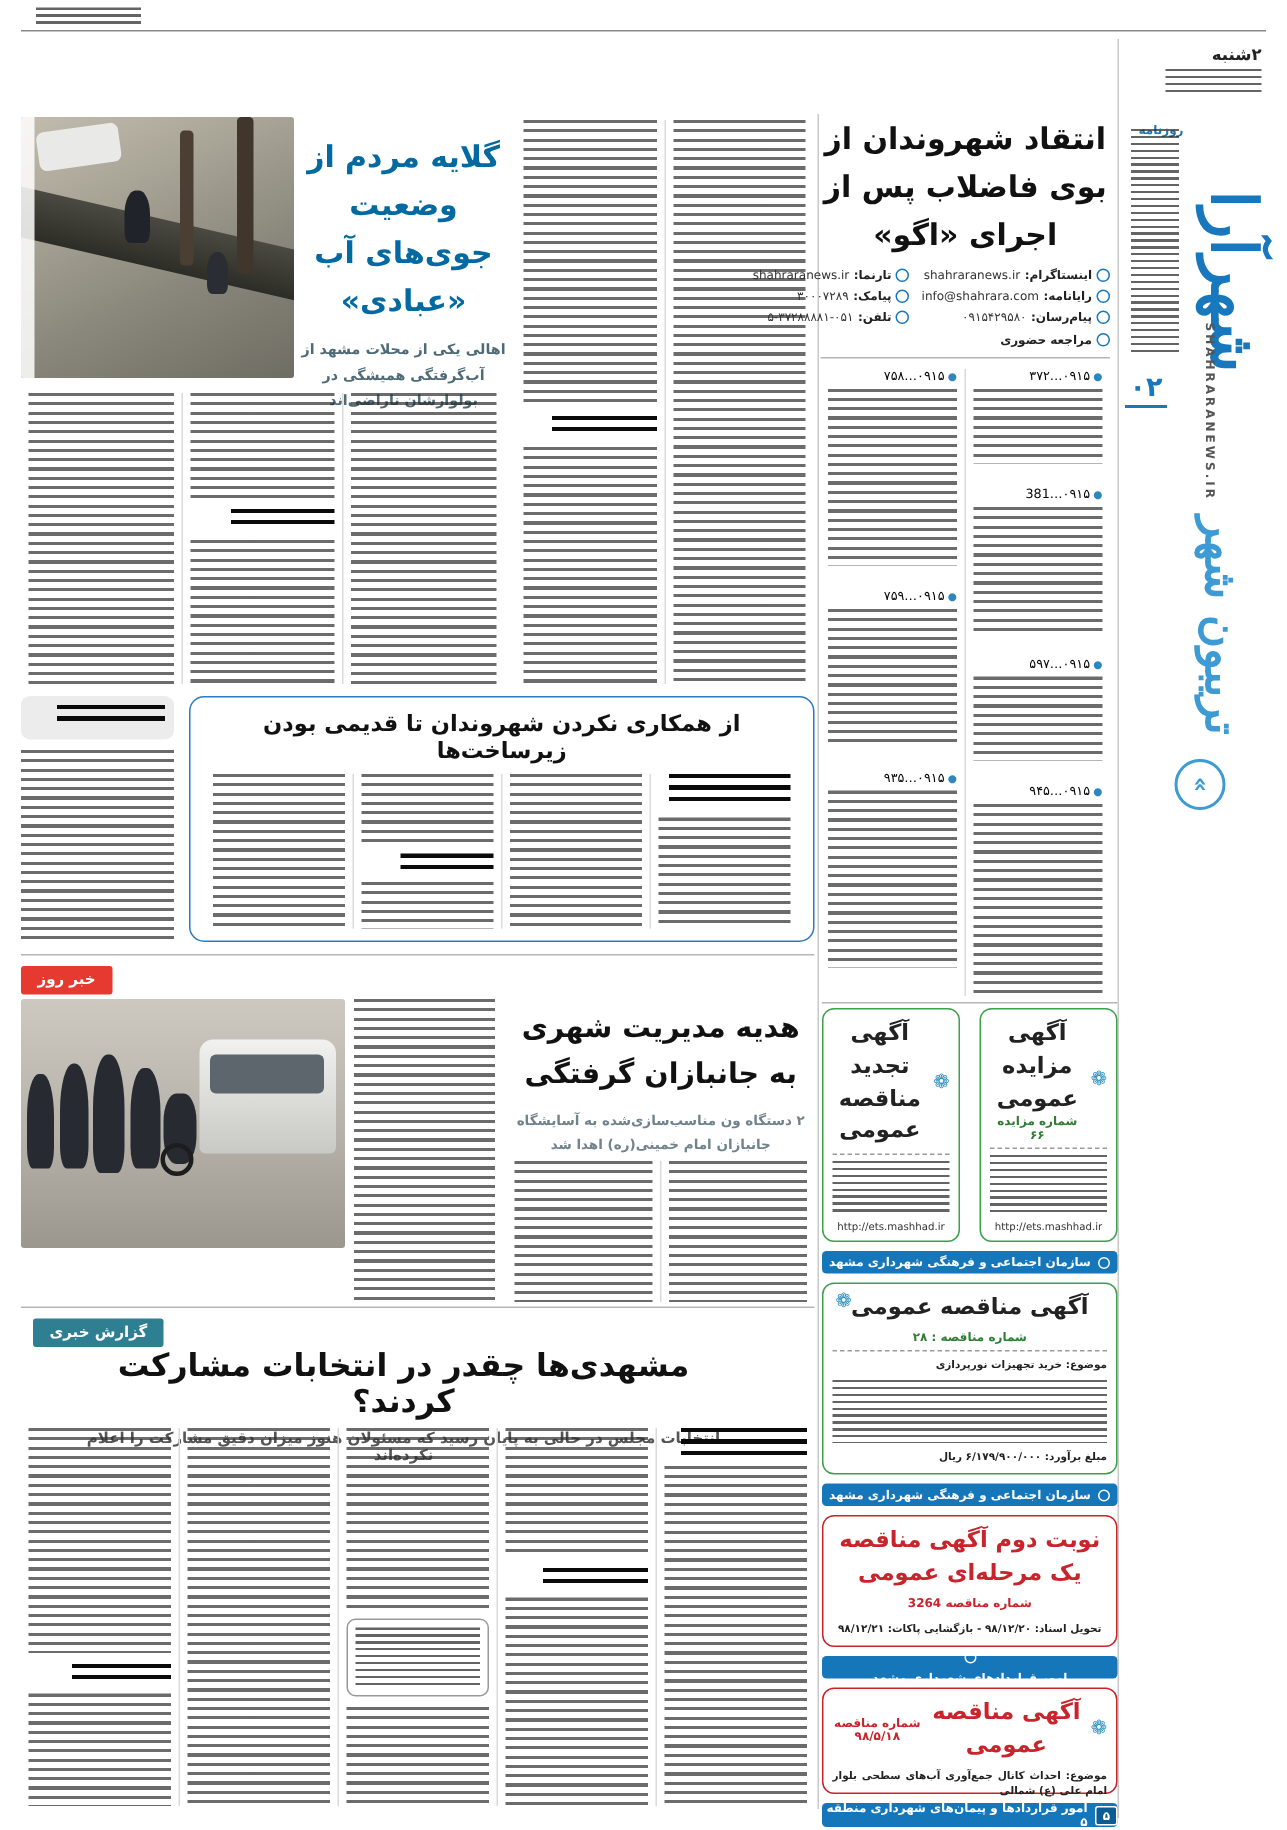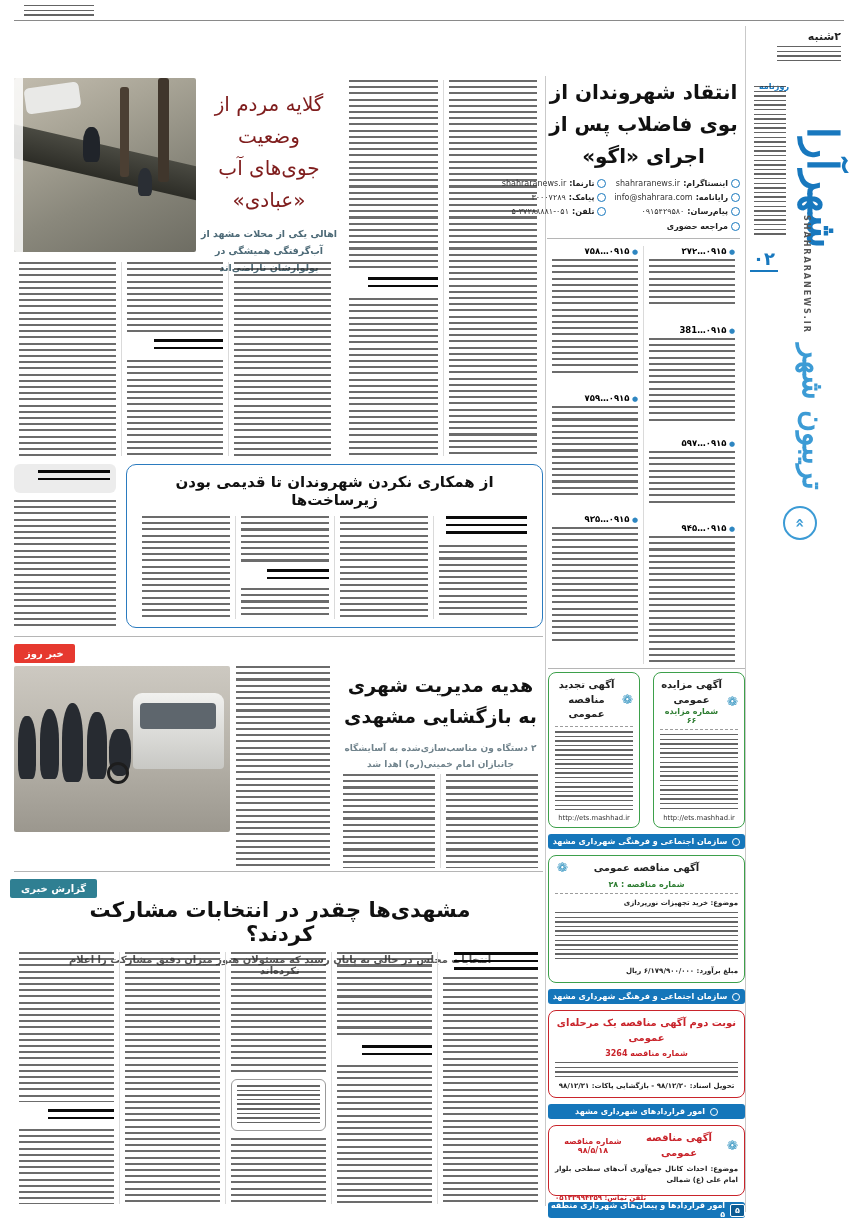--- a/index.html
+++ b/index.html
@@ -42,36 +42,36 @@
   .trib-title{font-size:20px;font-weight:800;text-align:center;line-height:1.6;color:#111;}
   .trib-intro{margin-top:7px;font-size:8.8px;line-height:1.75;text-align:justify;color:#333;}
   .contacts{margin-top:6px;display:grid;grid-template-columns:1fr 1fr;gap:3px 8px;}
   .c-item{display:flex;align-items:center;gap:3px;font-size:8px;line-height:1.4;}
   .c-icon{flex:0 0 auto;width:9px;height:9px;border:1.2px solid #1878be;border-radius:50%;}
   .c-label{font-weight:800;color:#222;white-space:nowrap;}
   .c-val{color:#333;direction:ltr;unicode-bidi:embed;}
   .trib-divider{margin-top:6px;border-top:1px solid #b5b5b5;}
   .msgs{position:absolute;top:246px;right:118px;width:193px;height:418px;}
   .msg{margin-bottom:9px;}
-  .msg .ph{font-size:8.5px;font-weight:700;color:#000;}
+  .msg .ph{font-size:8.5px;font-weight:400;color:#000;}
   .msg .ph::before{content:"● ";color:#2e86c1;font-size:7px;}
   .msg .ft{margin-top:3px;}
 
   
   .photo{position:absolute;overflow:hidden;border-radius:2px;}
   .photo1{left:14px;top:78px;width:182px;height:174px;background:linear-gradient(155deg,#c2bcae 0%,#a8a496 30%,#8a887c 62%,#6e6d63 100%);}
   .p1-car{position:absolute;left:6%;top:4%;width:30%;height:15%;background:#e9e9e7;border-radius:5px;transform:rotate(-8deg);}
   .p1-canal{position:absolute;left:-12%;top:40%;width:135%;height:19%;background:linear-gradient(#4a4a42,#2d2d27);transform:rotate(13deg);}
   .p1-tree1{position:absolute;left:58%;top:5%;width:5%;height:52%;background:#4b3f33;border-radius:3px;}
   .p1-tree2{position:absolute;left:79%;top:0;width:6%;height:60%;background:#40362c;border-radius:3px;}
   .p1-fig1{position:absolute;left:38%;top:28%;width:9%;height:20%;background:#20242a;border-radius:45% 45% 22% 22%;}
   .p1-fig2{position:absolute;left:68%;top:52%;width:8%;height:16%;background:#2a2e34;border-radius:45% 45% 22% 22%;}
   .p1-cap{position:absolute;left:0;top:0;bottom:0;width:9px;background:rgba(255,255,255,.85);}
   .street-head{position:absolute;left:200px;top:88px;width:138px;text-align:center;}
-  .street-head h2{font-size:20px;font-weight:400;line-height:1.6;color:#7f1d1d;text-align:center;}
+  .street-head h2{font-size:20px;font-weight:700;line-height:1.6;color:#0369a1;text-align:center;}
   .street-head p{margin-top:9px;font-size:9.5px;font-weight:700;line-height:1.8;color:#4d6a77;}
   .street-cols-r{position:absolute;left:344px;top:80px;width:198px;height:376px;}
   .street-cols-b{position:absolute;left:14px;top:262px;width:322px;height:194px;}
 
   
   .infra{position:absolute;left:126px;top:464px;width:417px;height:164px;border:1.5px solid #2b7bbf;border-radius:10px;padding:8px 10px;display:flex;flex-direction:column;gap:7px;background:#fff;}
   .infra h3{font-size:15px;font-weight:800;text-align:center;color:#111;}
   .infra .cols{flex:1;}
   .infra-side{position:absolute;left:14px;top:464px;width:102px;height:164px;display:flex;flex-direction:column;gap:7px;}
   .miniBox{background:#ececec;border-radius:6px;padding:6px;display:flex;flex-direction:column;gap:5px;}
@@ -87,32 +87,32 @@
   .p2-win{position:absolute;left:8%;top:14%;width:84%;height:34%;background:#5e666d;border-radius:4px;}
   .p2-fig{position:absolute;background:#272b31;border-radius:45% 45% 22% 22%;}
   .p2-wheel{position:absolute;width:22px;height:22px;border:3px solid #1d1d1d;border-radius:50%;}
   .gift-tallcol{position:absolute;left:236px;top:666px;width:94px;height:202px;}
   .gift-head{position:absolute;left:338px;top:670px;width:205px;text-align:center;}
   .gift-head h2{font-size:19px;font-weight:800;line-height:1.65;color:#111;}
   .gift-head p{margin-top:7px;font-size:9px;font-weight:700;line-height:1.8;color:#70838c;}
   .gift-cols{position:absolute;left:338px;top:774px;width:205px;height:94px;}
 
   
-  .rep-head{position:absolute;left:60px;top:898px;width:440px;text-align:center;}
+  .rep-head{position:absolute;left:49px;top:898px;width:440px;text-align:center;}
   .rep-head h2{font-size:21px;font-weight:800;color:#111;}
   .rep-head p{margin-top:8px;font-size:10px;font-weight:700;color:#555;}
   .rep-cols{position:absolute;left:14px;top:952px;width:529px;height:252px;}
   .quoteBox{border:1px solid #999;border-radius:6px;padding:5px;height:52px;display:flex;}
 
   
   .ads{position:absolute;top:672px;right:113px;width:197px;height:546px;}
   .adbox{position:absolute;background:#fff;border-radius:8px;padding:5px 6px;display:flex;flex-direction:column;gap:4px;}
   .adbox.green{border:1.4px solid #3da04b;}
   .adbox.red{border:1.4px solid #c9242b;}
-  .ad-title{font-size:10px;font-weight:800;text-align:center;color:#222;line-height:1.45;}
+  .ad-title{font-size:15px;font-weight:800;text-align:center;color:#222;line-height:1.45;}
   .ad-num{font-size:8px;font-weight:700;text-align:center;color:#2e7d32;}
   .adbox.red .ad-title,.adbox.red .ad-num{color:#c9242b;}
   .ad-line{font-size:7px;font-weight:700;color:#222;line-height:1.55;text-align:justify;}
   .ad-phone{font-size:7px;font-weight:800;color:#c9242b;text-align:left;}
   .ad-link{font-size:6.8px;direction:ltr;text-align:center;color:#333;}
   .ad-sep{border-top:1px dashed #9c9c9c;}
   .rosette{font-size:13px;color:#2a8fbe;line-height:1;}
   .ad-headrow{display:flex;align-items:center;gap:4px;justify-content:center;}
   .strip{position:absolute;left:0;right:0;height:15px;background:#1576ba;color:#fff;font-size:8px;font-weight:700;display:flex;align-items:center;justify-content:center;gap:5px;border-radius:3px;}
   .strip .dot{width:8px;height:8px;border:1px solid #fff;border-radius:50%;flex:0 0 auto;}
@@ -303,36 +303,36 @@
     <div class="p2-fig" style="left:22%;top:22%;width:10%;height:48%;"></div>
     <div class="p2-fig" style="left:34%;top:28%;width:9%;height:40%;"></div>
     <div class="p2-fig" style="left:44%;top:38%;width:10%;height:28%;border-radius:40%;"></div>
     <div class="p2-wheel" style="left:43%;top:58%;"></div>
     <div class="p2-fig" style="left:2%;top:30%;width:8%;height:38%;"></div>
   </div>
   <div class="gift-tallcol">
       <div class="ft" style="height:100%;"></div>
     </div>
   <div class="gift-head">
-    <h2>هدیه مدیریت شهری به بازگشایی مشهدی</h2>
+    <h2>هدیه مدیریت شهری به جانبازان گرفتگی</h2>
     <p>۲ دستگاه ون مناسب‌سازی‌شده به آسایشگاه جانبازان امام خمینی(ره) اهدا شد</p>
   </div>
   <div class="gift-cols">
     <div class="cols">
       <div class="col">
           <div class="ft grow"></div>
         </div>
       <div class="col">
           <div class="ft grow"></div>
         </div>
     </div>
   </div>
 
   <div class="hr" style="top:871px;left:14px;width:529px;"></div>
-  <div class="chip chip-teal" style="top:879px;left:10px;">گزارش خبری</div>
+  <div class="chip chip-teal" style="top:879px;left:22px;">گزارش خبری</div>
   <div class="rep-head">
     <h2>مشهدی‌ها چقدر در انتخابات مشارکت کردند؟</h2>
     <p>انتخابات مجلس در حالی به پایان رسید که مسئولان هنوز میزان دقیق مشارکت را اعلام نکرده‌اند</p>
   </div>
   <div class="rep-cols">
     <div class="cols">
       <div class="col">
           <div class="bh" style="height:18px;width:88%;"></div>
           <div class="ft grow"></div>
         </div>
@@ -405,21 +405,21 @@
       <span>سازمان اجتماعی و فرهنگی شهرداری مشهد</span>
     </div>
 
     <div class="adbox red" style="top:338px;left:0;right:0;height:88px;">
       <div class="ad-title">نوبت دوم آگهی مناقصه یک مرحله‌ای عمومی</div>
       <div class="ad-num">شماره مناقصه 3264</div>
       <div class="ft-xs grow"></div>
       <div class="ad-line" style="text-align:center;">تحویل اسناد: ۹۸/۱۲/۲۰ - بازگشایی پاکات: ۹۸/۱۲/۲۱</div>
     </div>
 
-    <div class="strip" style="top:432px;">
+    <div class="strip" style="top:432px;flex-direction:column;">
       <span class="dot"></span>
       <span>امور قراردادهای شهرداری مشهد</span>
     </div>
 
     <div class="adbox red" style="top:453px;left:0;right:0;height:71px;">
       <div class="ad-headrow">
         <span class="rosette">❁</span>
         <div class="ad-title">آگهی مناقصه عمومی</div>
         <div class="ad-num">شماره مناقصه ۹۸/۵/۱۸</div>
       </div>

